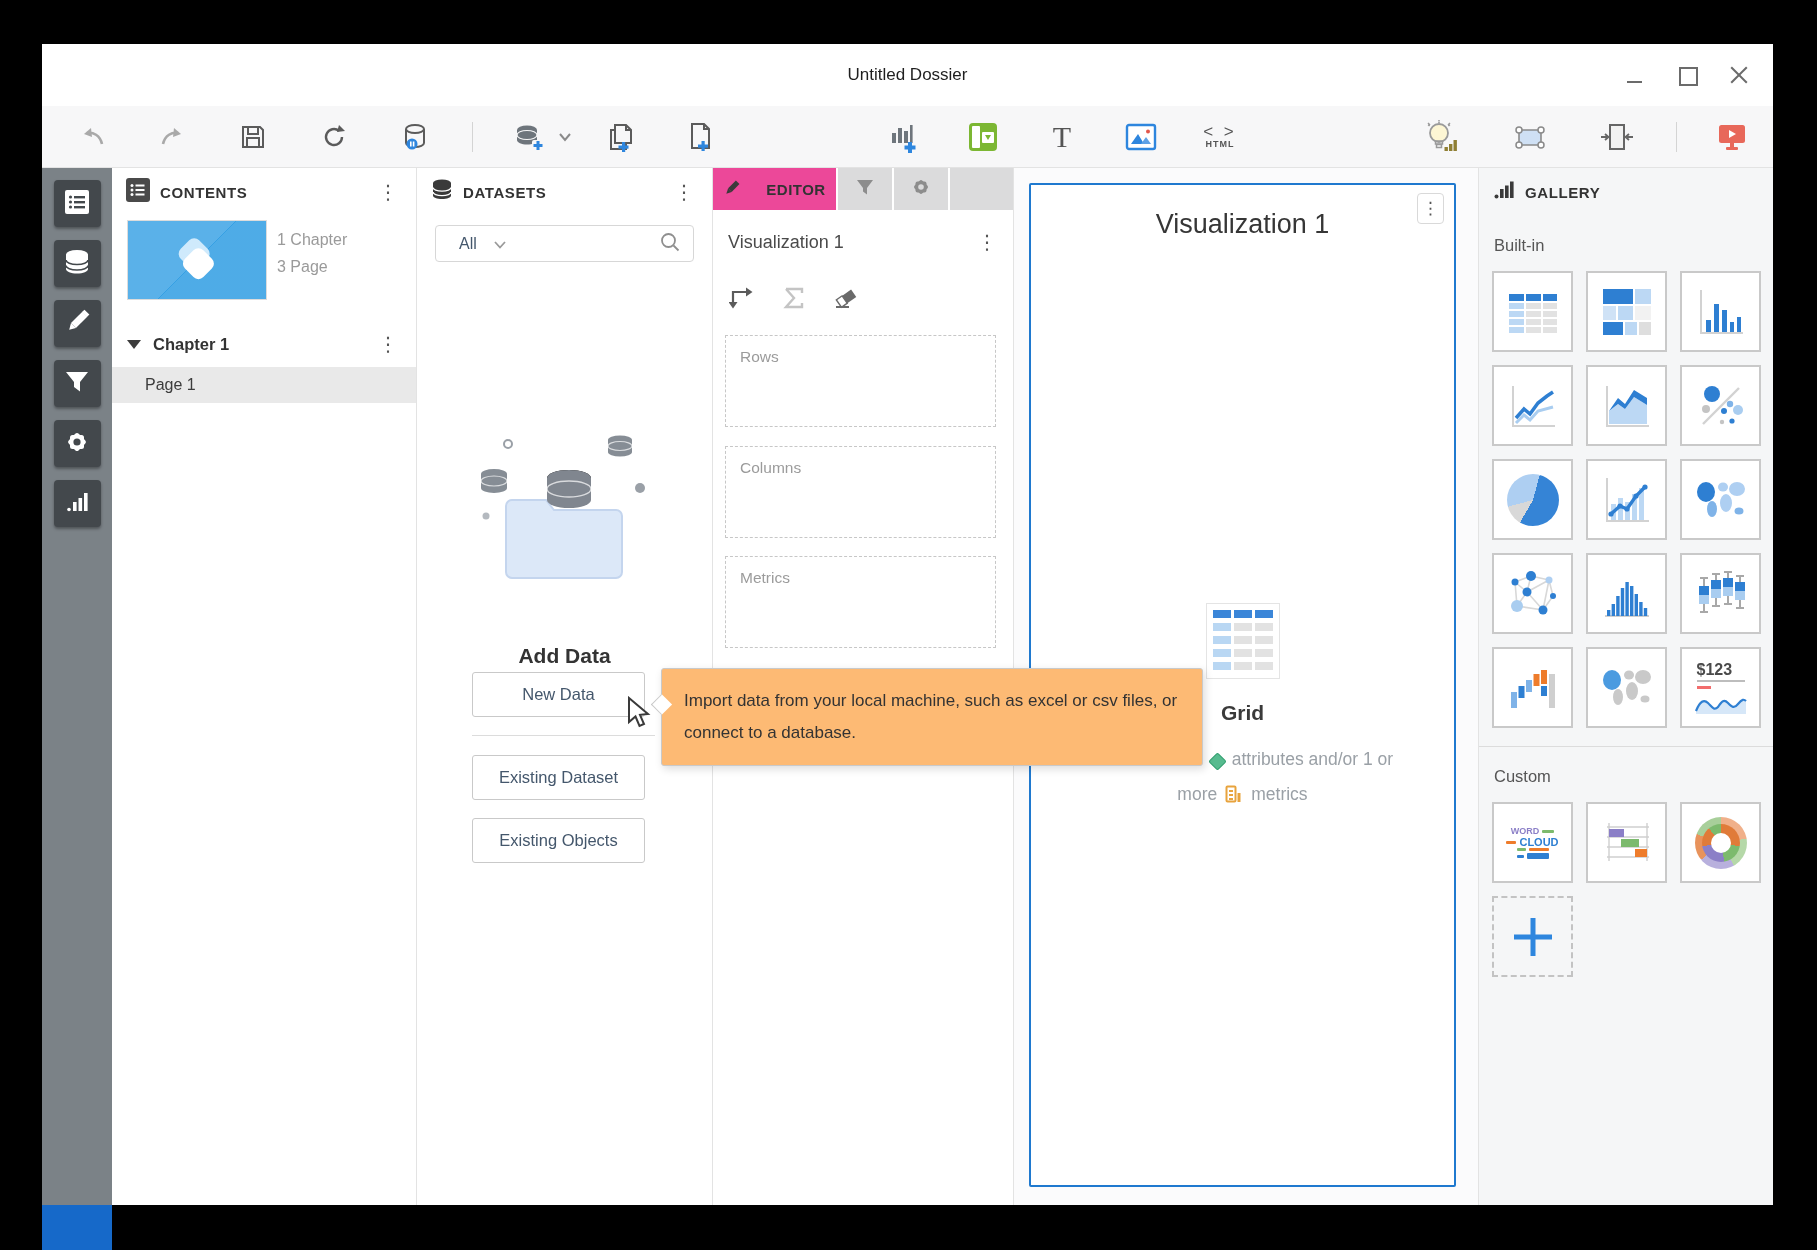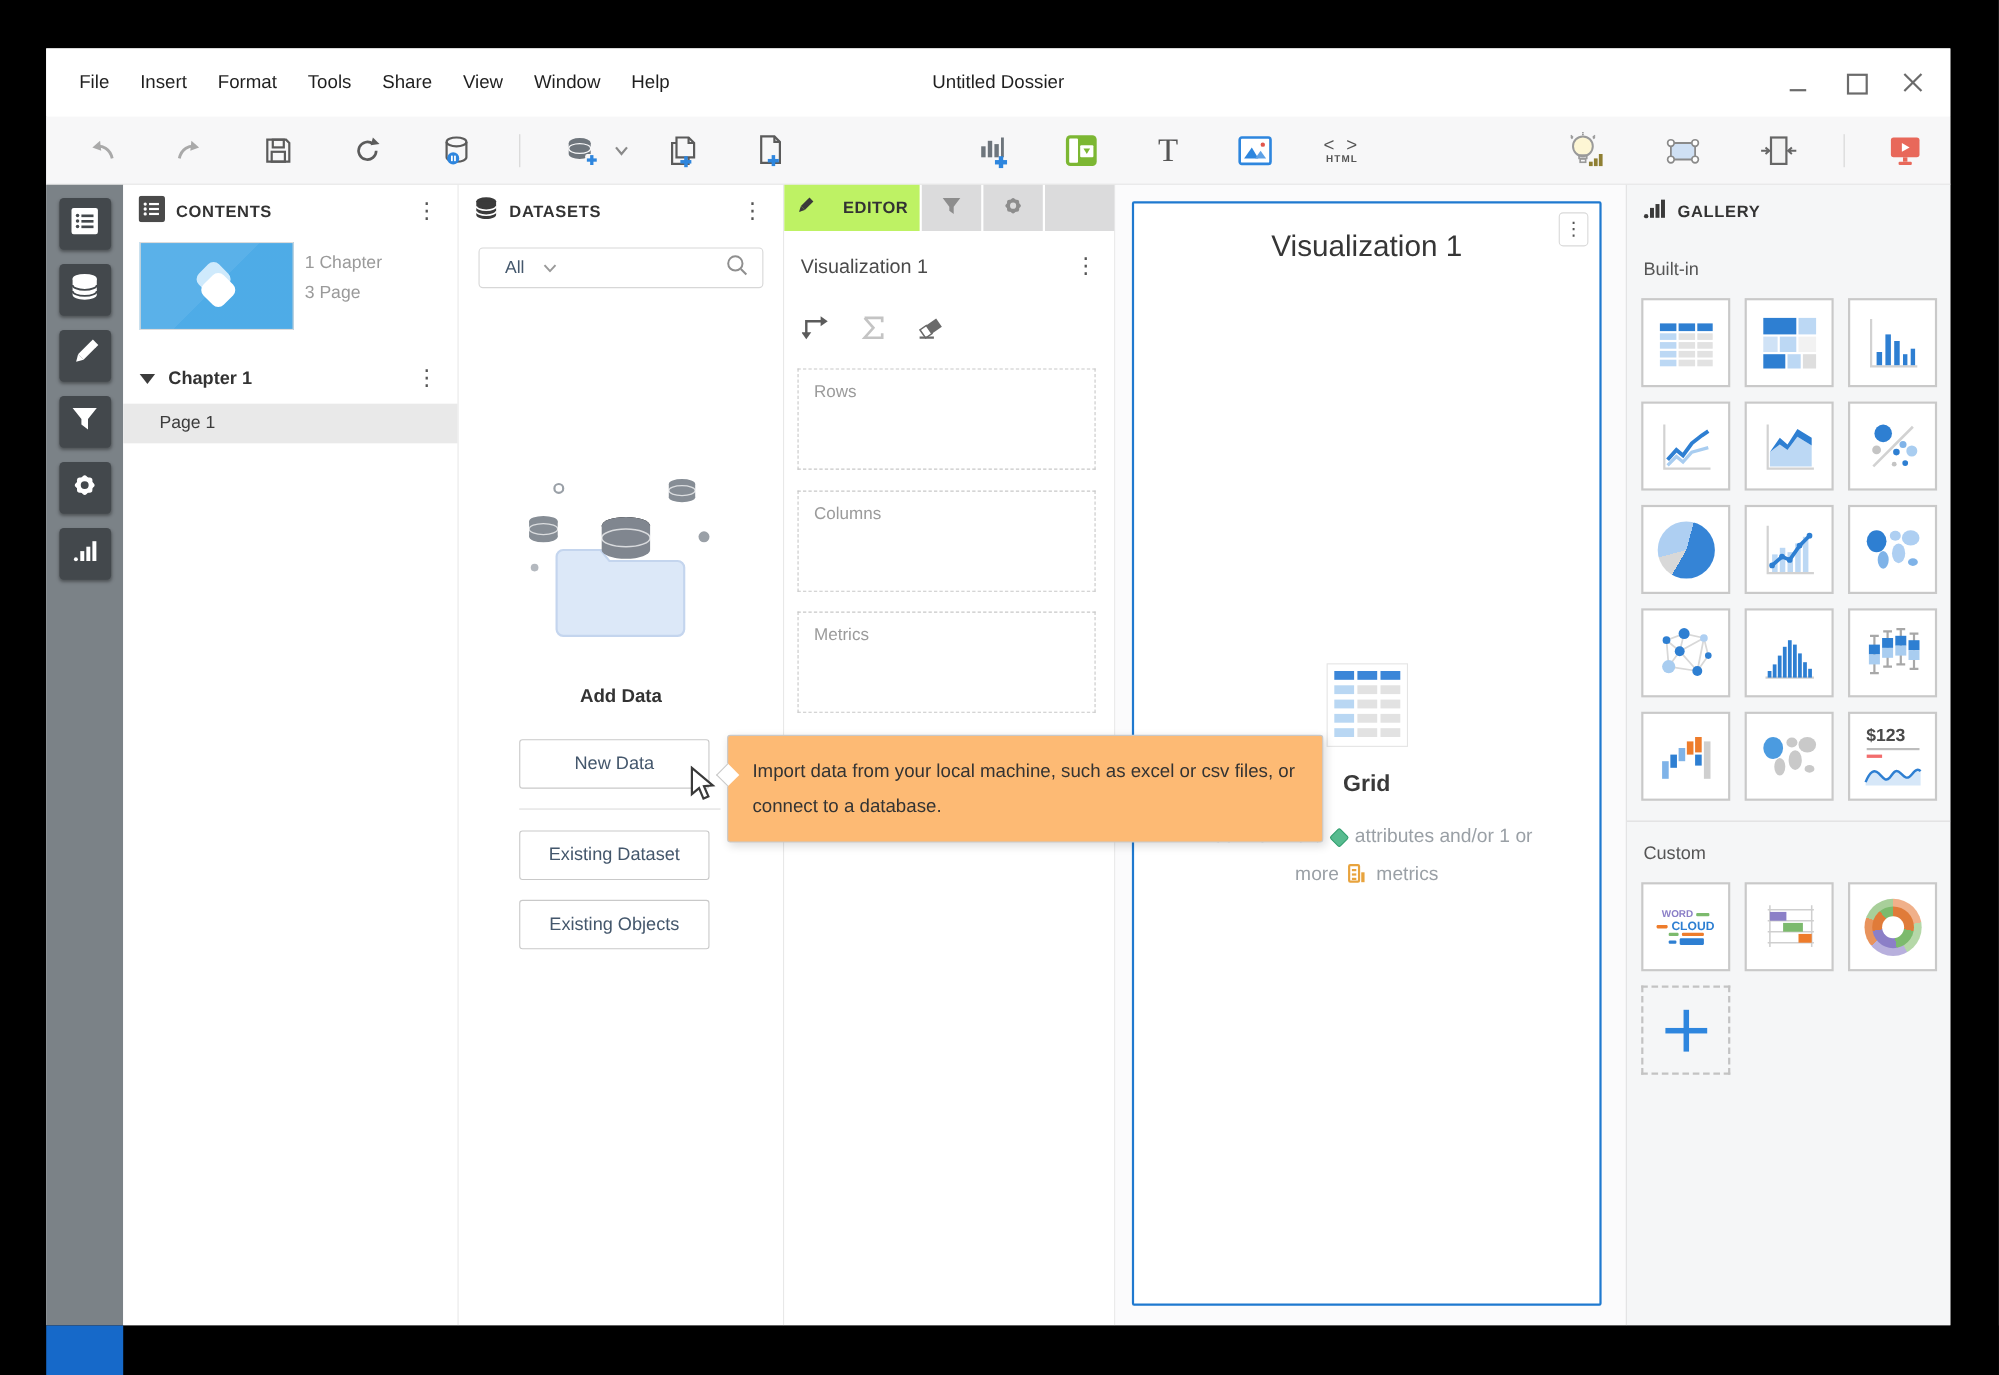--- a/index.html
+++ b/index.html
@@ -50,28 +50,28 @@
   .chapter-row { position:absolute; left:0; right:0; top:156px; height:40px; display:flex; align-items:center; padding:0 12px 0 15px; }
   .tri-down { width:0; height:0; border-left:7px solid transparent; border-right:7px solid transparent; border-top:9px solid #3c3c3c; }
   .chapter-label { margin-left:12px; font-size:16.5px; font-weight:bold; color:#333; }
   .page-row { position:absolute; left:0; right:0; top:199px; height:36px; background:#e9e9e9; display:flex; align-items:center; padding-left:33px; font-size:16px; color:#3c3c3c; }
 
   
   .panel-datasets { width:296px; border-right:1px solid #e3e3e3; background:#fff; position:relative; flex:none; }
   .search { position:absolute; left:18px; top:57px; width:259px; height:37px; border:1px solid #d7d7d7; border-radius:4px; background:#fff; display:flex; align-items:center; padding:0 13px 0 23px; }
   .search-all { font-size:16px; color:#44576c; }
   .dataviz-art { position:absolute; left:55px; top:258px; }
-  .add-head { position:absolute; top:455px; left:0; right:0; text-align:center; font-weight:bold; font-size:17px; color:#333; }
+  .add-head { position:absolute; top:476px; left:0; right:0; text-align:center; font-weight:bold; font-size:21px; color:#333; }
   .btn { position:absolute; left:55px; width:173px; height:45px; background:#fff; border:1px solid #c9c9c9; border-radius:3px; font-size:16.5px; color:#44576c; display:flex; align-items:center; justify-content:center; cursor:pointer; }
   .btn-divider { position:absolute; left:55px; width:183px; top:567px; border-top:1px solid #dcdcdc; }
 
   
   .panel-editor { width:301px; border-right:1px solid #e3e3e3; background:#fff; position:relative; flex:none; }
   .ed-tabs { display:flex; height:42px; }
-  .tab-editor { width:123px; display:flex; align-items:center; justify-content:center; gap:25px; font-size:15px; font-weight:bold; color:#333; letter-spacing:.5px; background:#bef264; }
+  .tab-editor { width:123px; display:flex; align-items:center; justify-content:center; gap:25px; font-size:15px; font-weight:bold; color:#333; letter-spacing:.5px; background:#ec4899; }
   .tab-gray { width:54px; margin-left:2px; background:#dbdbdc; display:flex; align-items:center; justify-content:center; }
   .tab-fill { flex:1; margin-left:2px; background:#dbdbdc; }
   .ed-viz { position:absolute; top:62px; left:15px; right:10px; display:flex; align-items:center; font-size:18px; color:#4a4a4a; }
   .ed-icons { position:absolute; top:118px; left:16px; display:flex; gap:28px; align-items:center; }
   .dz { position:absolute; left:12px; width:271px; height:92px; border:1px dashed #c7c7c7; color:#9b9b9b; font-size:15.5px; padding:12px 14px; background:#fff; }
   .dz-rows { top:167px; } .dz-cols { top:278px; } .dz-metrics { top:388px; }
 
   
   .canvas { flex:1; background:#fbfbfc; position:relative; }
   .viz-box { position:absolute; left:15px; top:15px; width:427px; height:1004px; background:#fff; border:2px solid #1f79cf; border-radius:2px; }
@@ -115,30 +115,20 @@
   .bottom-band { position:absolute; left:0; top:1205px; width:1817px; height:45px; background:#000; }
   .bottom-blue { position:absolute; left:42px; top:0; width:70px; height:45px; background:#1669c9; }
 </style>
 </head>
 <body>
 
 <div class="window">
 
   <div class="titlebar">
     <div class="win-title">Untitled Dossier</div>
-    <div class="menus">
-      <span class="menu-item">File</span>
-      <span class="menu-item">Insert</span>
-      <span class="menu-item">Format</span>
-      <span class="menu-item">Tools</span>
-      <span class="menu-item">Share</span>
-      <span class="menu-item">View</span>
-      <span class="menu-item">Window</span>
-      <span class="menu-item">Help</span>
-    </div>
     <div class="win-controls">
       <span class="wc-btn wc-min"></span>
       <span class="wc-btn wc-max"></span>
       <span class="wc-btn wc-close"></span>
     </div>
   </div>
 
   <div class="toolbar">
     <span class="tb" style="left:51px">
         <svg width="28" height="26">

